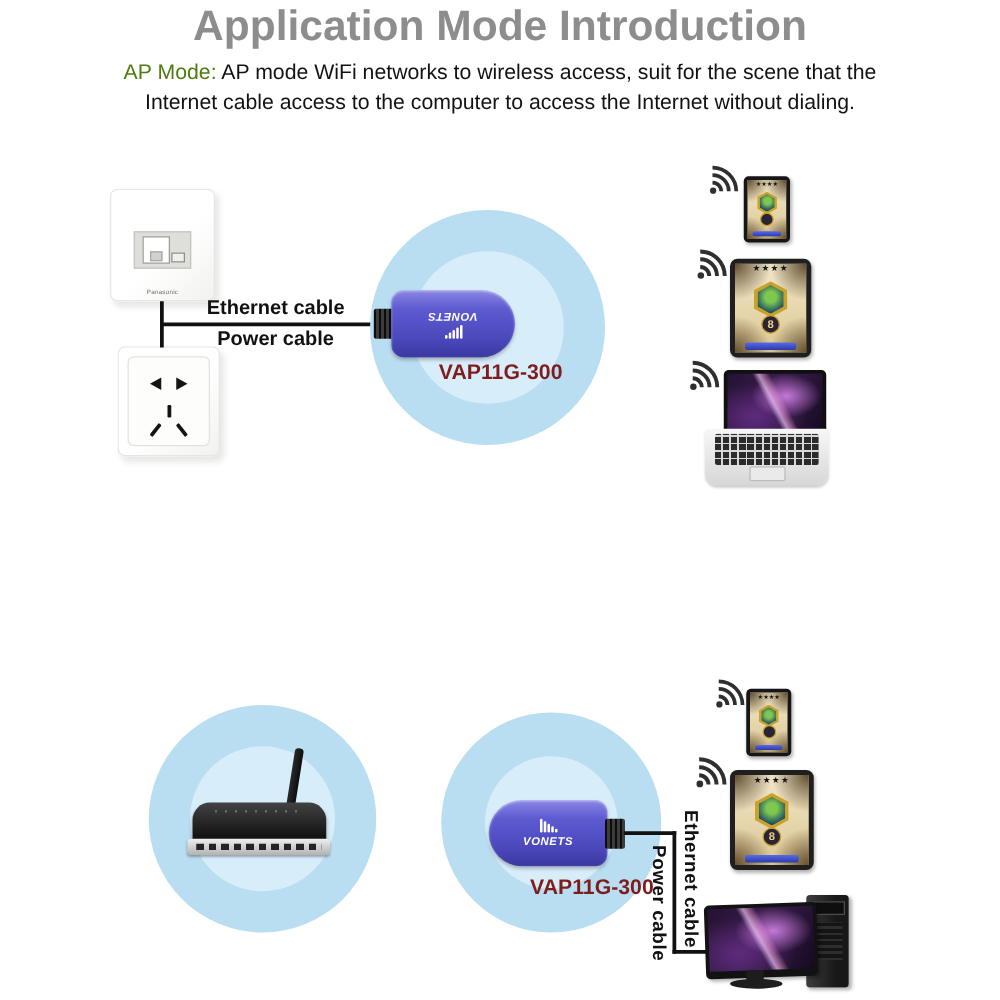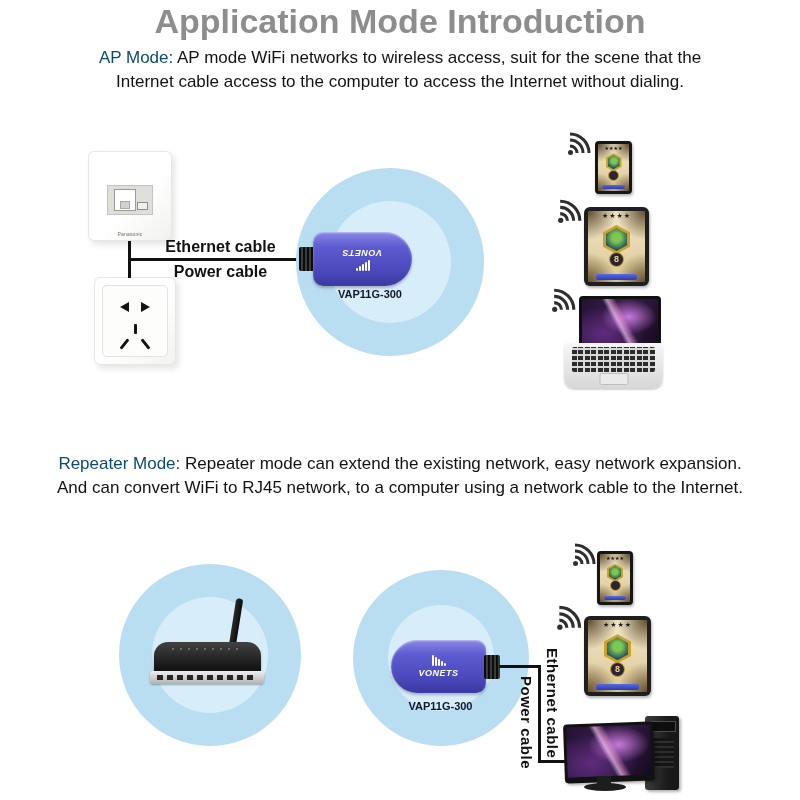--- a/index.html
+++ b/index.html
@@ -3,23 +3,23 @@
 <meta charset="utf-8">
 <style>
   html,body{margin:0;padding:0;background:#fff;}
   .canvas{position:relative;width:800px;height:800px;background:#fff;overflow:hidden;
           font-family:"Liberation Sans",sans-serif;}
   .abs{position:absolute;}
 
   
   .page-title{left:0;top:2px;width:800px;text-align:center;font-size:34px;font-weight:bold;color:#8d8d8d;}
   .mode-para{width:800px;text-align:center;font-size:17px;line-height:24px;color:#121212;}
-  .mode-label{color:#0c4a6e;}
+  .mode-label{color:#4d7c0f;}
   .cable-label{font-weight:bold;font-size:16px;color:#111;text-align:center;}
-  .dev-label{font-weight:bold;font-size:11px;color:#0f172a;text-align:center;}
+  .dev-label{font-weight:bold;font-size:17px;color:#7f1d1d;text-align:right;}
   .vtext{writing-mode:vertical-rl;font-weight:bold;font-size:15px;color:#111;letter-spacing:.5px;}
 
   
   .cable{background:#111;}
 
   
   .circle{border-radius:50%;}
   .circle.outer{background:#b9ddf1;}
   .circle.inner{background:#d8edfa;}
 
@@ -218,25 +218,20 @@
       <circle cx="5.5" cy="24.5" r="2.5" fill="#2f2f2f"></circle>
   </svg>
   <div class="abs lap-screen" style="left:579px;top:296px;width:76px;height:47px;">
     <div class="lol screen-fill"></div>
   </div>
   <div class="abs lap-base" style="left:564px;top:343px;width:99px;height:45px;">
     <div class="kb"></div>
     <div class="trackpad"></div>
   </div>
 
-  <div class="abs mode-para" style="left:0;top:452px;">
-    <span class="mode-label">Repeater Mode:</span>
-    <span>Repeater mode can extend the existing network, easy network expansion.</span><br>
-    <span>And can convert WiFi to RJ45 network, to a computer using a network cable to the Internet.</span>
-  </div>
 
   <div class="abs circle outer" style="left:119px;top:564px;width:182px;height:182px;"></div>
   <div class="abs circle inner" style="left:152px;top:597px;width:116px;height:116px;"></div>
   <div class="abs antenna" style="left:228px;top:598px;width:7px;height:53px;"></div>
   <div class="abs router-body" style="left:154px;top:642px;width:107px;height:33px;"></div>
   <div class="abs router-front" style="left:150px;top:671px;width:114px;height:13px;"></div>
 
   <div class="abs circle outer" style="left:353px;top:570px;width:176px;height:176px;"></div>
   <div class="abs circle inner" style="left:388px;top:605px;width:106px;height:106px;"></div>
   <div class="abs vap-body left-round" style="left:391px;top:640px;width:95px;height:53px;">

